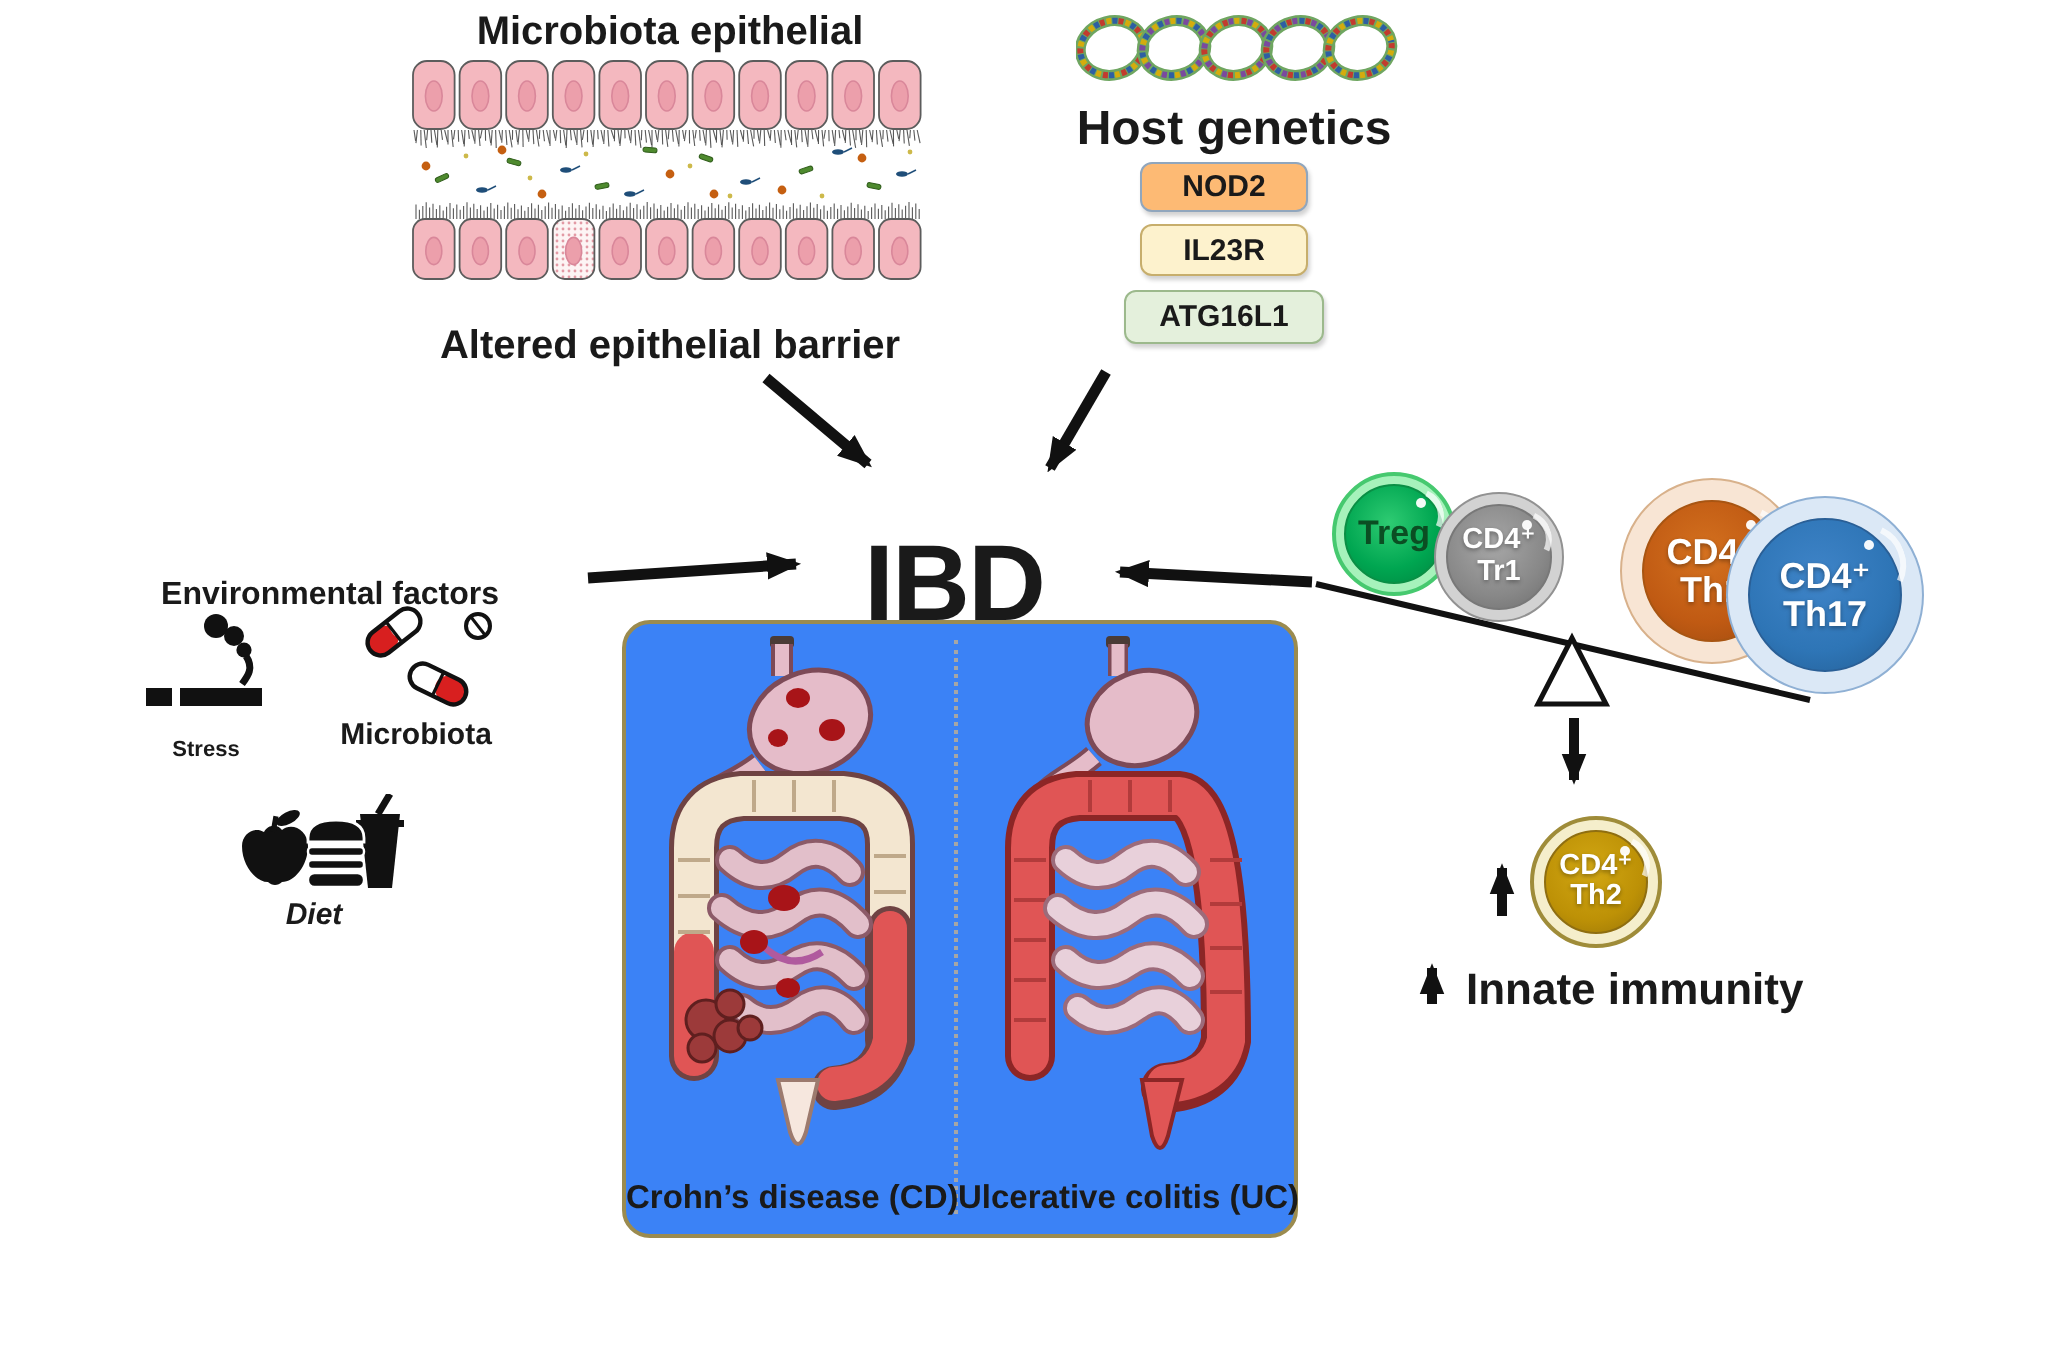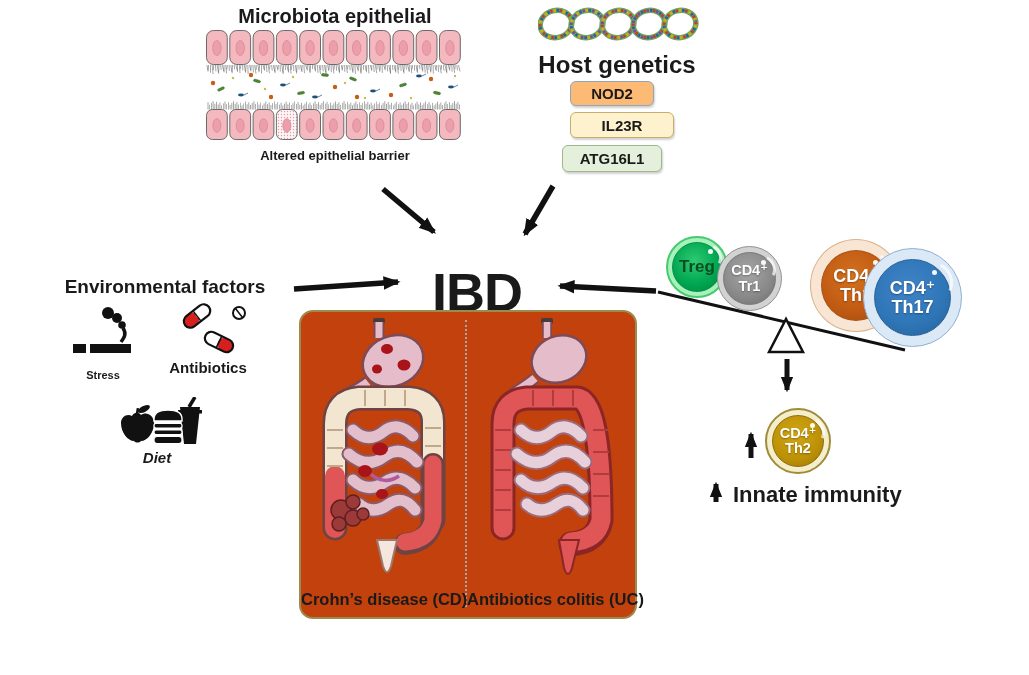--- a/index.html
+++ b/index.html
@@ -7,21 +7,21 @@
           font-family:"Liberation Sans","DejaVu Sans",sans-serif;color:#1a1a1a;}
   .lbl{position:absolute;font-weight:700;text-align:center;line-height:1.1;white-space:nowrap;}
   .abs{position:absolute;}
   svg{display:block;}
 
   
   .gene{position:absolute;display:flex;align-items:center;justify-content:center;
         border-radius:6px;font-weight:700;font-size:15px;box-sizing:border-box;
         box-shadow:1px 2px 2px rgba(0,0,0,0.18);}
   .gene.nod2{left:570px;top:81px;width:84px;height:25px;background:#fdba74;border:1.4px solid #90a6bd;}
-  .gene.il23r{left:570px;top:112px;width:104px;height:26px;background:#fdf2cd;border:1.4px solid #c7ae6c;}
+  .gene.il23r{left:570px;top:112px;width:84px;height:26px;background:#fdf2cd;border:1.4px solid #c7ae6c;}
   .gene.atg16l1{left:562px;top:145px;width:100px;height:27px;background:#e4f0dc;border:1.4px solid #9cb98c;}
 
   
   .cell{position:absolute;border-radius:50%;box-sizing:border-box;}
   .cell .inner{position:absolute;border-radius:50%;display:flex;flex-direction:column;align-items:center;
        justify-content:center;font-weight:700;color:#fff;text-shadow:0 1px 2px rgba(0,0,0,.35);line-height:1.05;}
   .cell .inner::before{content:"";position:absolute;top:13%;right:17%;width:5px;height:5px;border-radius:50%;
        background:rgba(255,255,255,.95);}
   .cell .inner::after{content:"";position:absolute;top:3%;right:-3%;width:46%;height:46%;border-radius:50%;
        border:3px solid transparent;border-right:3px solid rgba(255,255,255,.7);transform:rotate(-20deg);}
@@ -35,21 +35,21 @@
   .cell.th1 .inner{inset:10px;background:radial-gradient(circle at 45% 38%,#d4711f,#c05a13 60%,#9c4a0f);
        border:1px solid #a85512;font-size:18px;}
   .cell.th17{left:863px;top:248px;width:99px;height:99px;background:#dbe8f6;border:1.5px solid #8fb0d4;}
   .cell.th17 .inner{inset:10px;background:radial-gradient(circle at 45% 38%,#3f84c8,#2e75b6 60%,#235d93);
        border:1px solid #2a5f96;font-size:18px;}
   .cell.th2{left:765px;top:408px;width:66px;height:66px;background:#f5eecb;border:2px solid #9f8c39;}
   .cell.th2 .inner{inset:5px;background:radial-gradient(circle at 45% 38%,#d2a713,#bd9106 60%,#967309);
        border:1px solid #8f6e10;font-size:14.5px;}
 
   
-  #panel{position:absolute;left:299px;top:310px;width:338px;height:309px;background:#c2410c;
+  #panel{position:absolute;left:311px;top:310px;width:338px;height:309px;background:#3b82f6;
          border:2.5px solid #9b8b4f;border-radius:14px;box-sizing:border-box;}
   #panel .divider{position:absolute;left:164px;top:8px;bottom:10px;width:0;border-left:2px dotted #a6a6a6;}
   #panel .plabel{position:absolute;top:278px;font-weight:700;font-size:16.5px;text-align:center;white-space:nowrap;}
 </style>
 </head>
 <body>
 
 <div id="canvas">
 
   <svg class="abs" style="left:0;top:0;" width="1029" height="675" viewBox="0 0 1029 675">
@@ -446,21 +446,21 @@
       <ellipse cx="151.70000000000002" cy="96.5" rx="4" ry="6.8" fill="#ec9fab" stroke="#d9879a" stroke-width="0.8"></ellipse>
       <rect x="164.6" y="80.5" width="20.8" height="30" rx="6" fill="#f4b8bf" stroke="#5c5c5c" stroke-width="0.9"></rect>
       <ellipse cx="175" cy="96.5" rx="4" ry="6.8" fill="#ec9fab" stroke="#d9879a" stroke-width="0.8"></ellipse>
       <rect x="187.9" y="80.5" width="20.8" height="30" rx="6" fill="#f4b8bf" stroke="#5c5c5c" stroke-width="0.9"></rect>
       <ellipse cx="198.3" cy="96.5" rx="4" ry="6.8" fill="#ec9fab" stroke="#d9879a" stroke-width="0.8"></ellipse>
       <rect x="211.20000000000002" y="80.5" width="20.8" height="30" rx="6" fill="#f4b8bf" stroke="#5c5c5c" stroke-width="0.9"></rect>
       <ellipse cx="221.60000000000002" cy="96.5" rx="4" ry="6.8" fill="#ec9fab" stroke="#d9879a" stroke-width="0.8"></ellipse>
       <rect x="234.5" y="80.5" width="20.8" height="30" rx="6" fill="#f4b8bf" stroke="#5c5c5c" stroke-width="0.9"></rect>
       <ellipse cx="244.9" cy="96.5" rx="4" ry="6.8" fill="#ec9fab" stroke="#d9879a" stroke-width="0.8"></ellipse>
     </svg>
-  <div class="lbl" style="left:190px;top:149px;width:290px;font-size:13px;">Altered epithelial barrier</div>
+  <div class="lbl" style="left:190px;top:162px;width:290px;font-size:20px;">Altered epithelial barrier</div>
 
   <svg class="abs" id="dna-svg" style="left:538px;top:5px;" width="162" height="38" viewBox="0 0 162 38">
       <ellipse cx="18" cy="19" rx="16" ry="13.5" fill="none" stroke="#6fa661" stroke-width="5.5" transform="rotate(-14 18 19)"></ellipse>
       <ellipse cx="18" cy="19" rx="16" ry="13.5" fill="none" stroke="#c23b2e" stroke-width="3" stroke-dasharray="2.5 7" stroke-dashoffset="0" transform="rotate(-14 18 19)"></ellipse>
       <ellipse cx="18" cy="19" rx="16" ry="13.5" fill="none" stroke="#2e5fa3" stroke-width="3" stroke-dasharray="2.5 7" stroke-dashoffset="3" transform="rotate(-14 18 19)"></ellipse>
       <ellipse cx="18" cy="19" rx="16" ry="13.5" fill="none" stroke="#d4ac0d" stroke-width="3" stroke-dasharray="2.5 7" stroke-dashoffset="6" transform="rotate(-14 18 19)"></ellipse>
       <ellipse cx="49" cy="19" rx="16" ry="13.5" fill="none" stroke="#6fa661" stroke-width="5.5" transform="rotate(-14 49 19)"></ellipse>
       <ellipse cx="49" cy="19" rx="16" ry="13.5" fill="none" stroke="#2e5fa3" stroke-width="3" stroke-dasharray="2.5 7" stroke-dashoffset="2" transform="rotate(-14 49 19)"></ellipse>
       <ellipse cx="49" cy="19" rx="16" ry="13.5" fill="none" stroke="#d4ac0d" stroke-width="3" stroke-dasharray="2.5 7" stroke-dashoffset="5" transform="rotate(-14 49 19)"></ellipse>
       <ellipse cx="49" cy="19" rx="16" ry="13.5" fill="none" stroke="#7a4a9e" stroke-width="3" stroke-dasharray="2.5 7" stroke-dashoffset="8" transform="rotate(-14 49 19)"></ellipse>
@@ -475,21 +475,21 @@
       <ellipse cx="142" cy="19" rx="16" ry="13.5" fill="none" stroke="#6fa661" stroke-width="5.5" transform="rotate(-14 142 19)"></ellipse>
       <ellipse cx="142" cy="19" rx="16" ry="13.5" fill="none" stroke="#c23b2e" stroke-width="3" stroke-dasharray="2.5 7" stroke-dashoffset="8" transform="rotate(-14 142 19)"></ellipse>
       <ellipse cx="142" cy="19" rx="16" ry="13.5" fill="none" stroke="#2e5fa3" stroke-width="3" stroke-dasharray="2.5 7" stroke-dashoffset="11" transform="rotate(-14 142 19)"></ellipse>
       <ellipse cx="142" cy="19" rx="16" ry="13.5" fill="none" stroke="#d4ac0d" stroke-width="3" stroke-dasharray="2.5 7" stroke-dashoffset="14" transform="rotate(-14 142 19)"></ellipse>
     </svg>
   <div class="lbl" style="left:532px;top:52px;width:170px;font-size:24px;">Host genetics</div>
   <div class="gene nod2">NOD2</div>
   <div class="gene il23r">IL23R</div>
   <div class="gene atg16l1">ATG16L1</div>
 
-  <div class="lbl" style="left:55px;top:277px;width:220px;font-size:19px;text-align:center;">Environmental factors</div>
+  <div class="lbl" style="left:55px;top:289px;width:220px;font-size:16px;text-align:center;">Environmental factors</div>
 
   <svg class="abs" style="left:72px;top:305px;" width="66" height="60" viewBox="0 0 66 60">
     <circle cx="36" cy="8" r="6" fill="#111"></circle>
       <circle cx="45" cy="13" r="5" fill="#111"></circle>
     <circle cx="50" cy="20" r="3.8" fill="#111"></circle>
     <path d="M51,23 C55,29 52,33 49,37" stroke="#111" stroke-width="3.5" fill="none"></path>
     <rect x="1" y="39" width="13" height="9" fill="#111"></rect>
     <rect x="18" y="39" width="41" height="9" fill="#111"></rect>
   </svg>
   <div class="lbl" style="left:70px;top:369px;width:66px;font-size:11px;">Stress</div>
@@ -503,21 +503,21 @@
     </g>
     <g transform="rotate(26 45 43)">
       <rect x="30" y="36.5" width="16" height="13" rx="6.5" fill="#fff"></rect>
       <rect x="44" y="36.5" width="16" height="13" rx="6.5" fill="#d81f1f"></rect>
       <rect x="30" y="36.5" width="30" height="13" rx="6.5" fill="none" stroke="#111" stroke-width="2.2"></rect>
       <line x1="45" y1="36.5" x2="45" y2="49.5" stroke="#111" stroke-width="1.6"></line>
     </g>
     <circle cx="65" cy="14" r="6" fill="#fff" stroke="#111" stroke-width="2"></circle>
     <line x1="61.5" y1="9.5" x2="68.5" y2="18.5" stroke="#111" stroke-width="1.5"></line>
   </svg>
-  <div class="lbl" style="left:160px;top:360px;width:96px;font-size:15px;">Antibiotics</div>
+  <div class="lbl" style="left:160px;top:360px;width:96px;font-size:15px;">Microbiota</div>
 
   <svg class="abs" style="left:116px;top:397px;" width="86" height="52" viewBox="0 0 86 52">
     <polygon points="64,10 84,10 80,47 68,47" fill="#111"></polygon>
     <line x1="73" y1="10" x2="79" y2="0" stroke="#111" stroke-width="3.5"></line>
     <rect x="62" y="13" width="24" height="3.5" fill="#111"></rect>
     <path d="M16,19 c2,-4 7,-4 9,-1 c5,-4 13,0 13,8 c0,10 -7,18 -13,18 c-2,2 -5,2 -7,0 c-6,0 -13,-8 -13,-18 c0,-6 6,-10 11,-7 z" fill="#111"></path>
     <rect x="20" y="11" width="2.6" height="8" fill="#111" transform="rotate(10 21 15)"></rect>
     <ellipse cx="28" cy="12" rx="6.5" ry="3" fill="#111" transform="rotate(-28 28 12)"></ellipse>
     <path d="M38,22 Q38,13 52,13 Q66,13 66,22 L66,24 L38,24 Z" fill="#111" stroke="#fff" stroke-width="1.4"></path>
     <rect x="38" y="26.5" width="28" height="4.5" rx="2" fill="#111" stroke="#fff" stroke-width="1.2"></rect>
@@ -629,15 +629,15 @@
           <line x1="118" y1="178" x2="134" y2="178"></line>
       </g>
       <g>
         <path d="M46,112 q15,14 30,2 q15,-12 30,4 M42,136 q18,16 36,2 q16,-12 32,6 M46,162 q15,14 32,2 q15,-10 30,6 M52,186 q14,12 30,0 q14,-10 26,6" fill="none" stroke="#9c6b7a" stroke-width="15" stroke-linecap="round"></path>
         <path d="M46,112 q15,14 30,2 q15,-12 30,4 M42,136 q18,16 36,2 q16,-12 32,6 M46,162 q15,14 32,2 q15,-10 30,6 M52,186 q14,12 30,0 q14,-10 26,6" fill="none" stroke="#e8d0da" stroke-width="11" stroke-linecap="round"></path>
       </g>
       <path d="M84,222 L104,222 L97,250 Q93,262 89,250 Z" fill="#e05555" stroke="#8c2626" stroke-width="2"></path>
     </svg>
 
     <div class="plabel" style="left:0;width:164px;">Crohn’s disease (CD)</div>
-    <div class="plabel" style="left:166px;width:170px;">Antibiotics colitis (UC)</div>
+    <div class="plabel" style="left:166px;width:170px;">Ulcerative colitis (UC)</div>
   </div>
 </div>
 
 </body></html>

